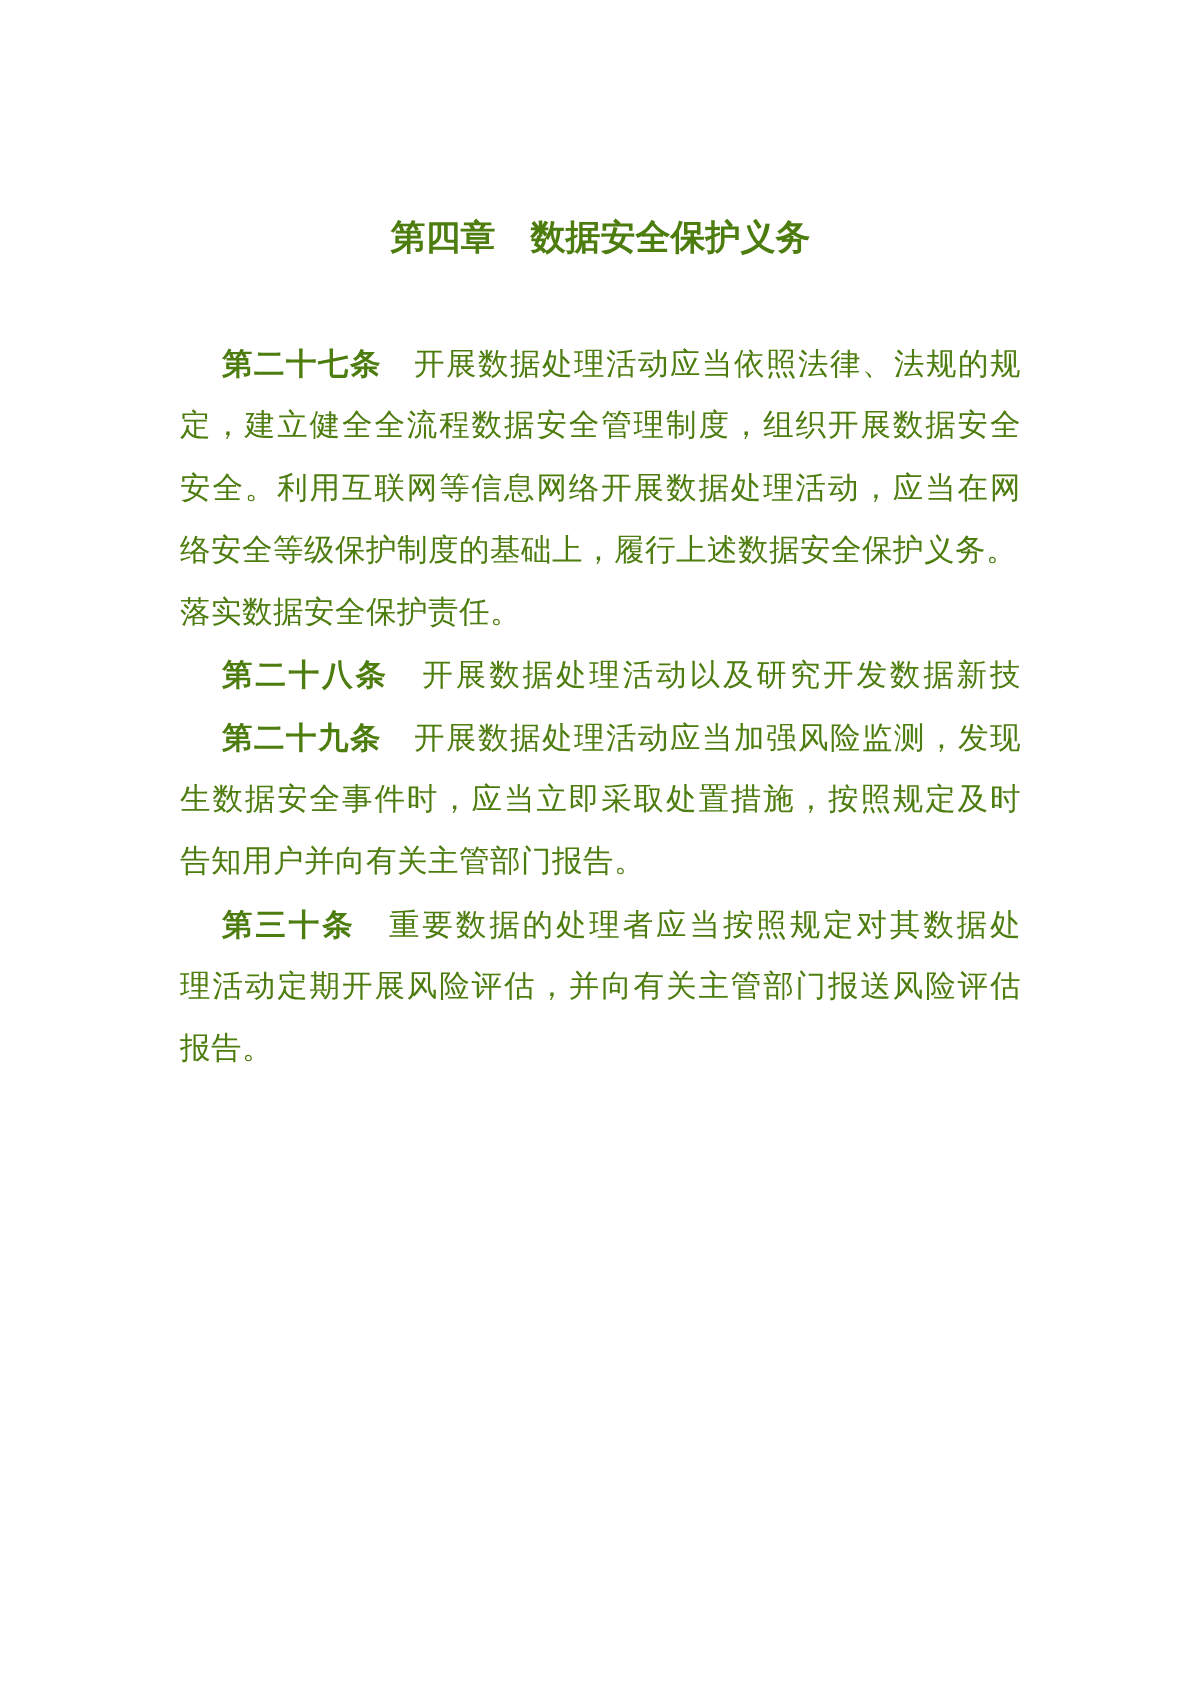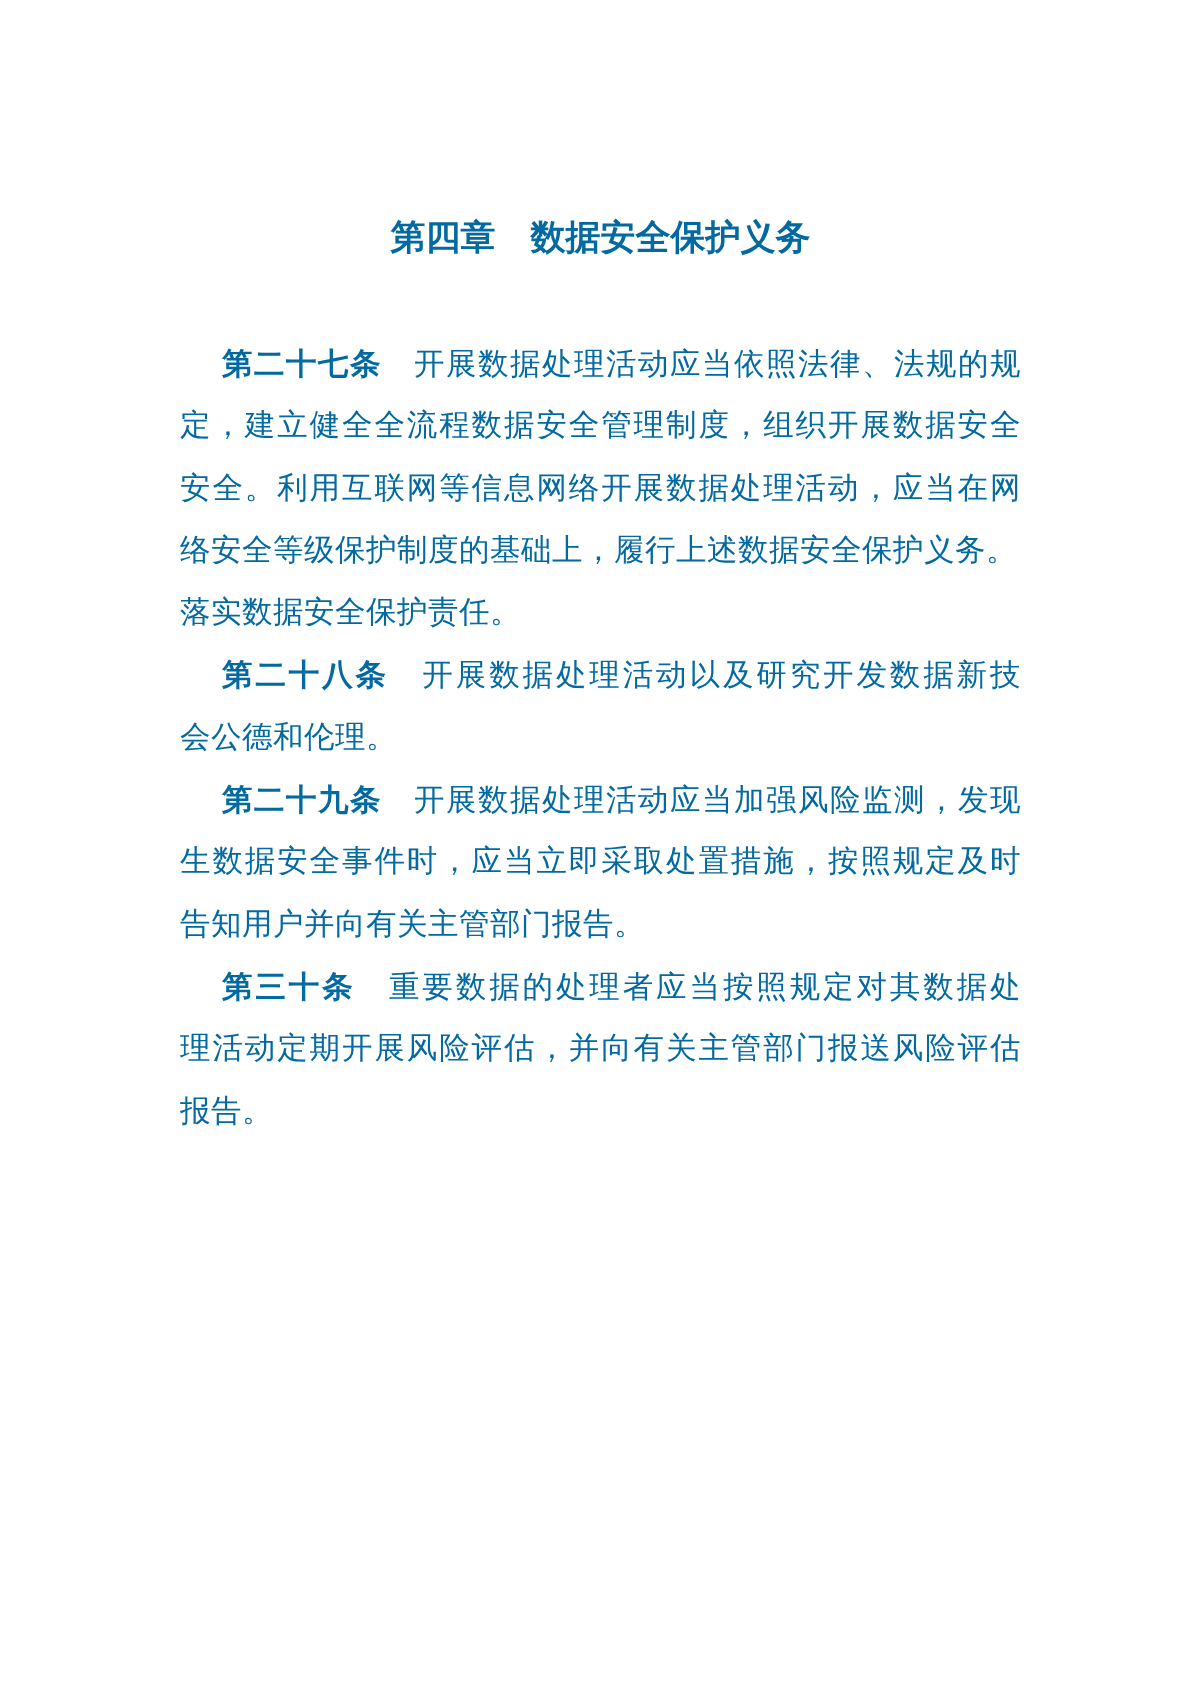--- a/index.html
+++ b/index.html
@@ -55,30 +55,29 @@
   }
   .term {
     font-family: "Liberation Sans", sans-serif;
     font-weight: bold;
     font-style: normal;
   }
 </style>
 </head>
 <body>
 
-<div class="page" style="background: rgb(255, 255, 255); color: #0369a1;">
+<div class="page" style="background: rgb(255, 255, 255); color: #4d7c0f;">
   <h1 class="chapter-title">第四章　数据安全保护义务</h1>
   <div class="doc-body">
       <div class="line first"><b class="term">第二十七条</b>　开展数据处理活动应当依照法律、法规的规</div>
       <div class="line">定，建立健全全流程数据安全管理制度，组织开展数据安全</div>
       <div class="line">安全。利用互联网等信息网络开展数据处理活动，应当在网</div>
       <div class="line plast">络安全等级保护制度的基础上，履行上述数据安全保护义务。</div>
       <div class="line plast">落实数据安全保护责任。</div>
       <div class="line first"><b class="term">第二十八条</b>　开展数据处理活动以及研究开发数据新技</div>
-      <div class="line plast">会公德和伦理。</div>
       <div class="line first"><b class="term">第二十九条</b>　开展数据处理活动应当加强风险监测，发现</div>
       <div class="line">生数据安全事件时，应当立即采取处置措施，按照规定及时</div>
       <div class="line plast">告知用户并向有关主管部门报告。</div>
       <div class="line first"><b class="term">第三十条</b>　重要数据的处理者应当按照规定对其数据处</div>
       <div class="line">理活动定期开展风险评估，并向有关主管部门报送风险评估</div>
       <div class="line plast">报告。</div>
     </div>
 </div>
 
 </body></html>

